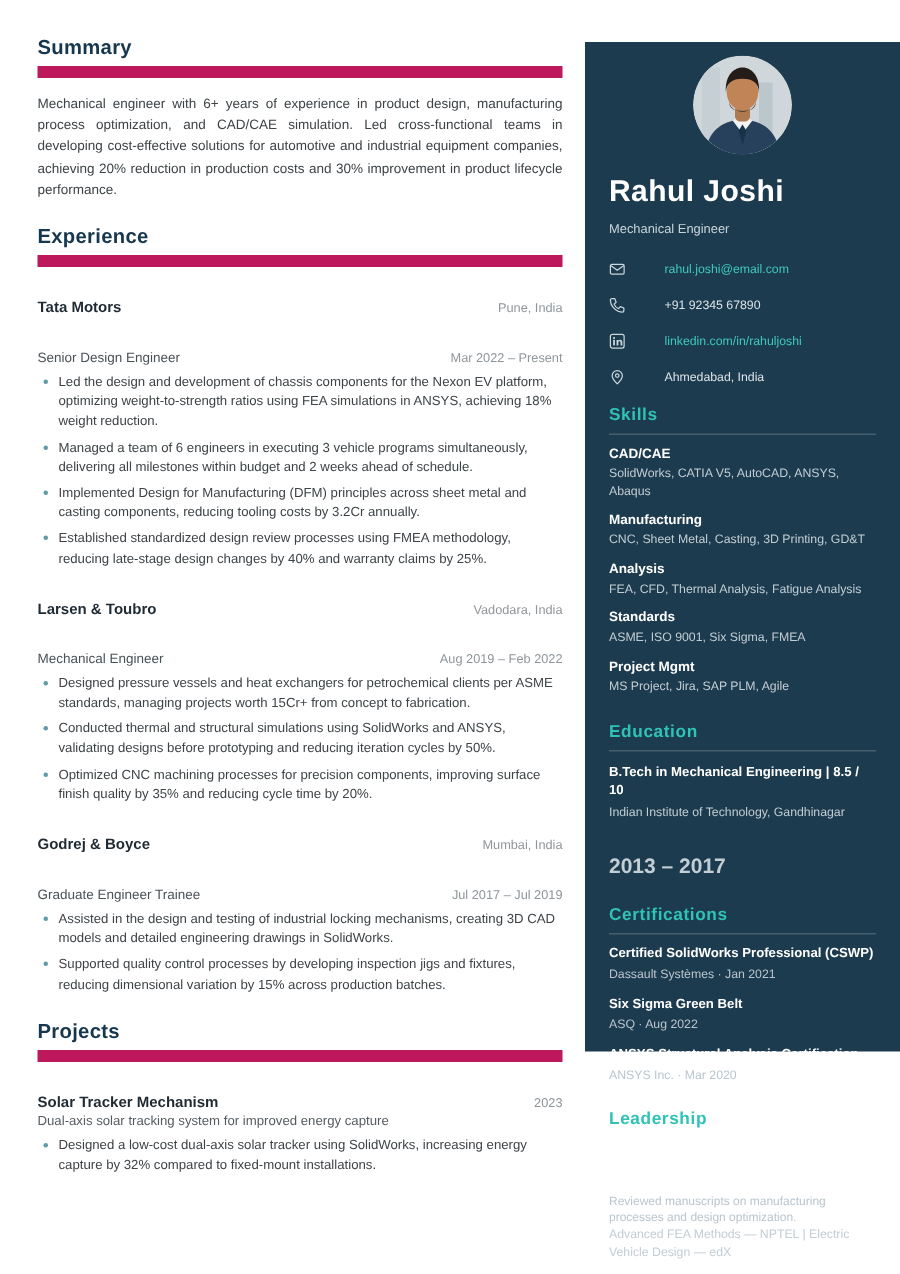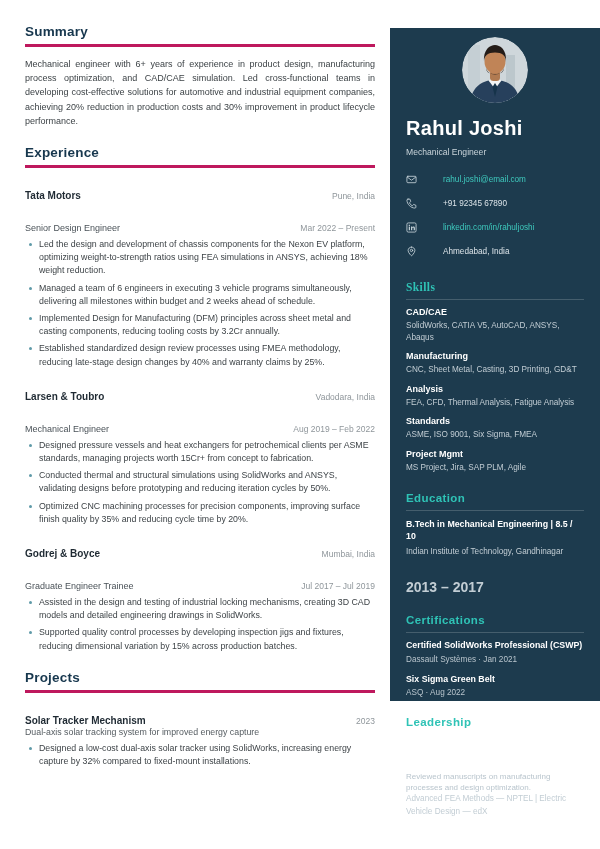--- a/index.html
+++ b/index.html
@@ -4,21 +4,21 @@
 <style>
   * { margin:0; padding:0; box-sizing:border-box; }
   html,body { background:#ffffff; }
   body { font-family:"Liberation Sans", sans-serif; }
   .page { position:relative; width:600px; height:849px; background:#ffffff; overflow:hidden; }
 
   
   .main { position:absolute; left:25px; top:24px; width:350px; color:#3d4347; }
   .main-heading {
     font-size:13.5px; font-weight:bold; color:#17374e; letter-spacing:.2px;
-    border-bottom:3px solid #be185d; padding-bottom:5px; margin-bottom:10px;
+    border-bottom:8px solid #be185d; padding-bottom:5px; margin-bottom:10px;
   }
   .section { margin-bottom:17px; }
   .summary-text { font-size:9px; line-height:14.2px; color:#3d4347; text-align:justify; }
 
   .job { margin-bottom:11px; }
   .row { display:flex; justify-content:space-between; align-items:baseline;margin-top:22px; }
   .company { font-size:10px; font-weight:bold; color:#1f2a33; }
   .meta { font-size:8.5px; color:#8f969b; white-space:nowrap;text-align:center; }
   .role { font-size:9px; color:#4a5258; }
   .bullets { list-style:none; margin:5px 0 0 0; }
@@ -45,21 +45,21 @@
   .contact-row .c-icon { width:11px; height:11px; flex:0 0 11px; display:flex; align-items:center; justify-content:center; }
   .c-text { font-size:8.2px; }
   .c-link { color:#3ec9bd; }
   .c-plain { color:#dbe3e8; }
 
   .side-heading {
     color:#2fc3b6; font-size:11.5px; font-weight:bold; letter-spacing:.4px;
     margin:19px 0 7px 0; padding-bottom:6px;
     border-bottom:1px solid rgba(255,255,255,.18);
   }
-  .side-heading.first { margin-top:24px;font-family:Liberation Serif, serif; }
+  .side-heading.first { margin-top:14px; }
 
   .sg { margin-bottom:8px; }
   .sg-name { font-size:9px; font-weight:bold; color:#ffffff; margin-bottom:3px; }
   .sg-items { font-size:8.2px; color:#c2cdd4; line-height:11.5px; }
 
   .edu-degree { font-size:8.8px; font-weight:bold; line-height:12px; }
   .edu-school { font-size:8.2px; color:#c2cdd4; margin-top:5px; }
   .edu-dates  { font-size:14px; color:#c2cdd4; margin-top:23px;font-weight:bold; }
 
   .cert { margin-bottom:10px; }
@@ -250,20 +250,24 @@
 
     <div class="side-heading">Certifications</div>
     <div class="cert">
       <div class="cert-name">Certified SolidWorks Professional (CSWP)</div>
       <div class="cert-meta">Dassault Systèmes · Jan 2021</div>
     </div>
     <div class="cert">
       <div class="cert-name">Six Sigma Green Belt</div>
       <div class="cert-meta">ASQ · Aug 2022</div>
     </div>
+    <div class="cert">
+      <div class="cert-name">ANSYS Structural Analysis Certification</div>
+      <div class="cert-meta">ANSYS Inc. · Mar 2020</div>
+    </div>
 
     <div class="side-heading">Leadership</div>
     <div class="lead-role">Technical Reviewer @ Journal of Mechanical Engineering</div>
     <div class="lead-desc">Reviewed manuscripts on manufacturing processes and design optimization.</div>
 
     <div class="course-text">Advanced FEA Methods — NPTEL | Electric Vehicle Design — edX</div>
 
   </aside>
 </div>
 

